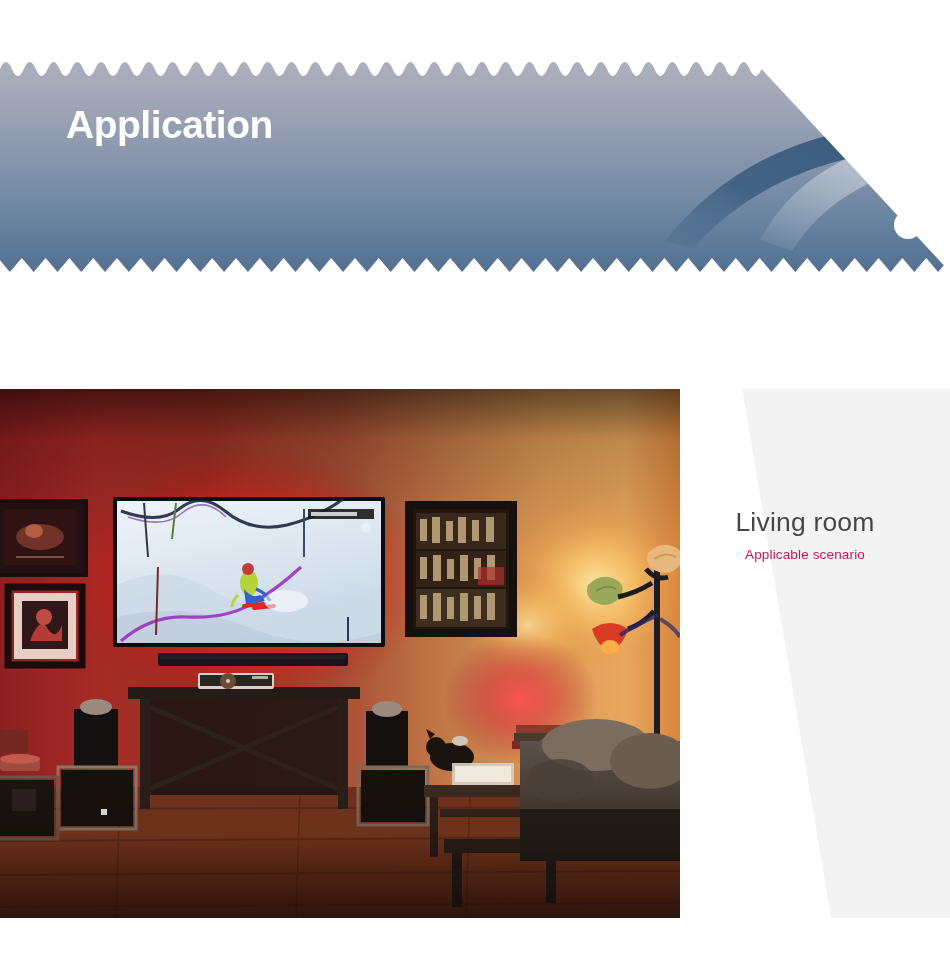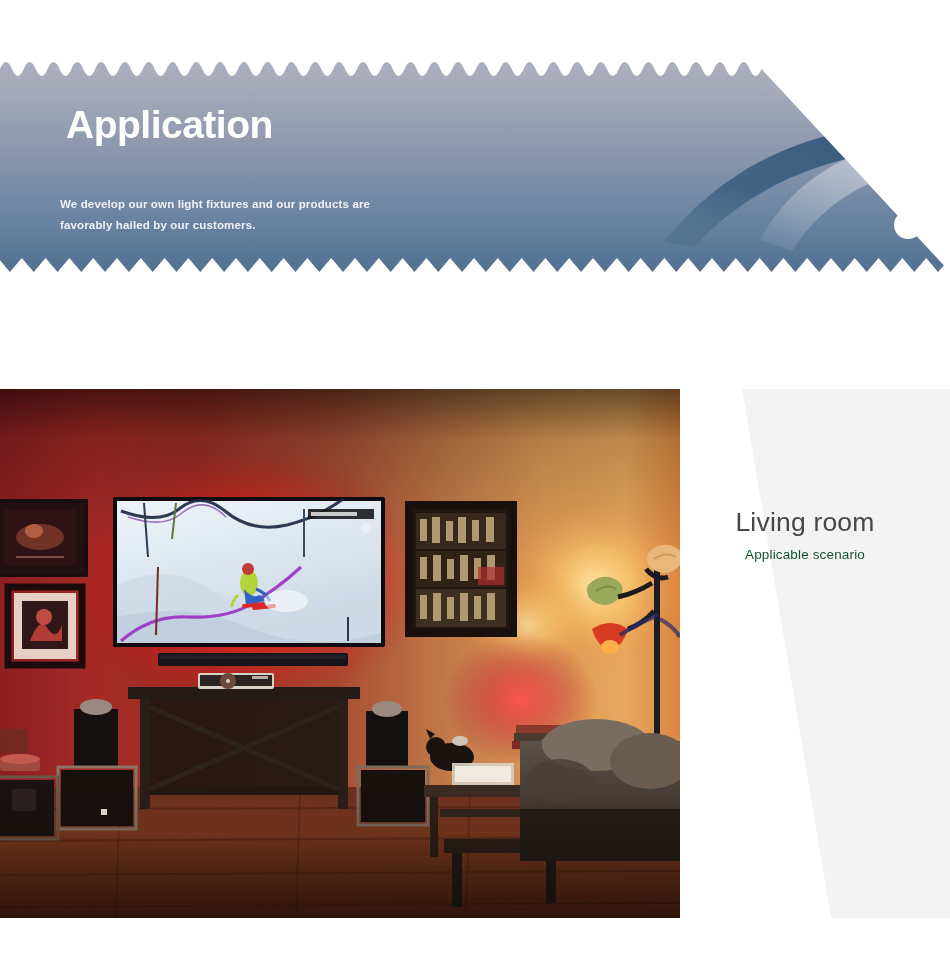--- a/index.html
+++ b/index.html
@@ -98,21 +98,21 @@
     color:#474747;
     font-weight:400;
     letter-spacing:0.2px;
     white-space:nowrap;
   }
   .panel-caption {
     position:absolute;
     left:0; right:20px; top:158px;
     text-align:center;
     font-size:13.5px;
-    color:#14532d;
+    color:#be185d;
     font-weight:400;
     letter-spacing:0.15px;
     white-space:nowrap;
   }
 
   
   .photo {
     position:absolute;
     left:0; top:0;
     width:680px; height:529px;
@@ -201,24 +201,20 @@
 
           <path d="M664,187 C740,92 845,60 990,66 L990,92 C860,86 762,118 694,192 Z" fill="url(#arcDark)"></path>
           <path d="M760,185 C800,110 880,76 1000,74 L1000,102 C898,104 830,136 792,196 Z" fill="url(#arcLight)"></path>
         </g>
       </g>
     </svg>
 
     <div class="banner-inner">
       <div class="banner-title">Application</div>
 
-      <div class="banner-sub">
-        <div>We develop our own light fixtures and our products are</div>
-        <div>favorably hailed by our customers.</div>
-      </div>
 
       <div class="banner-dot"></div>
     </div>
   </div>
 
   <div class="content">
 
     <div class="panel-right"></div>
     <div class="panel-wedge"></div>
 

